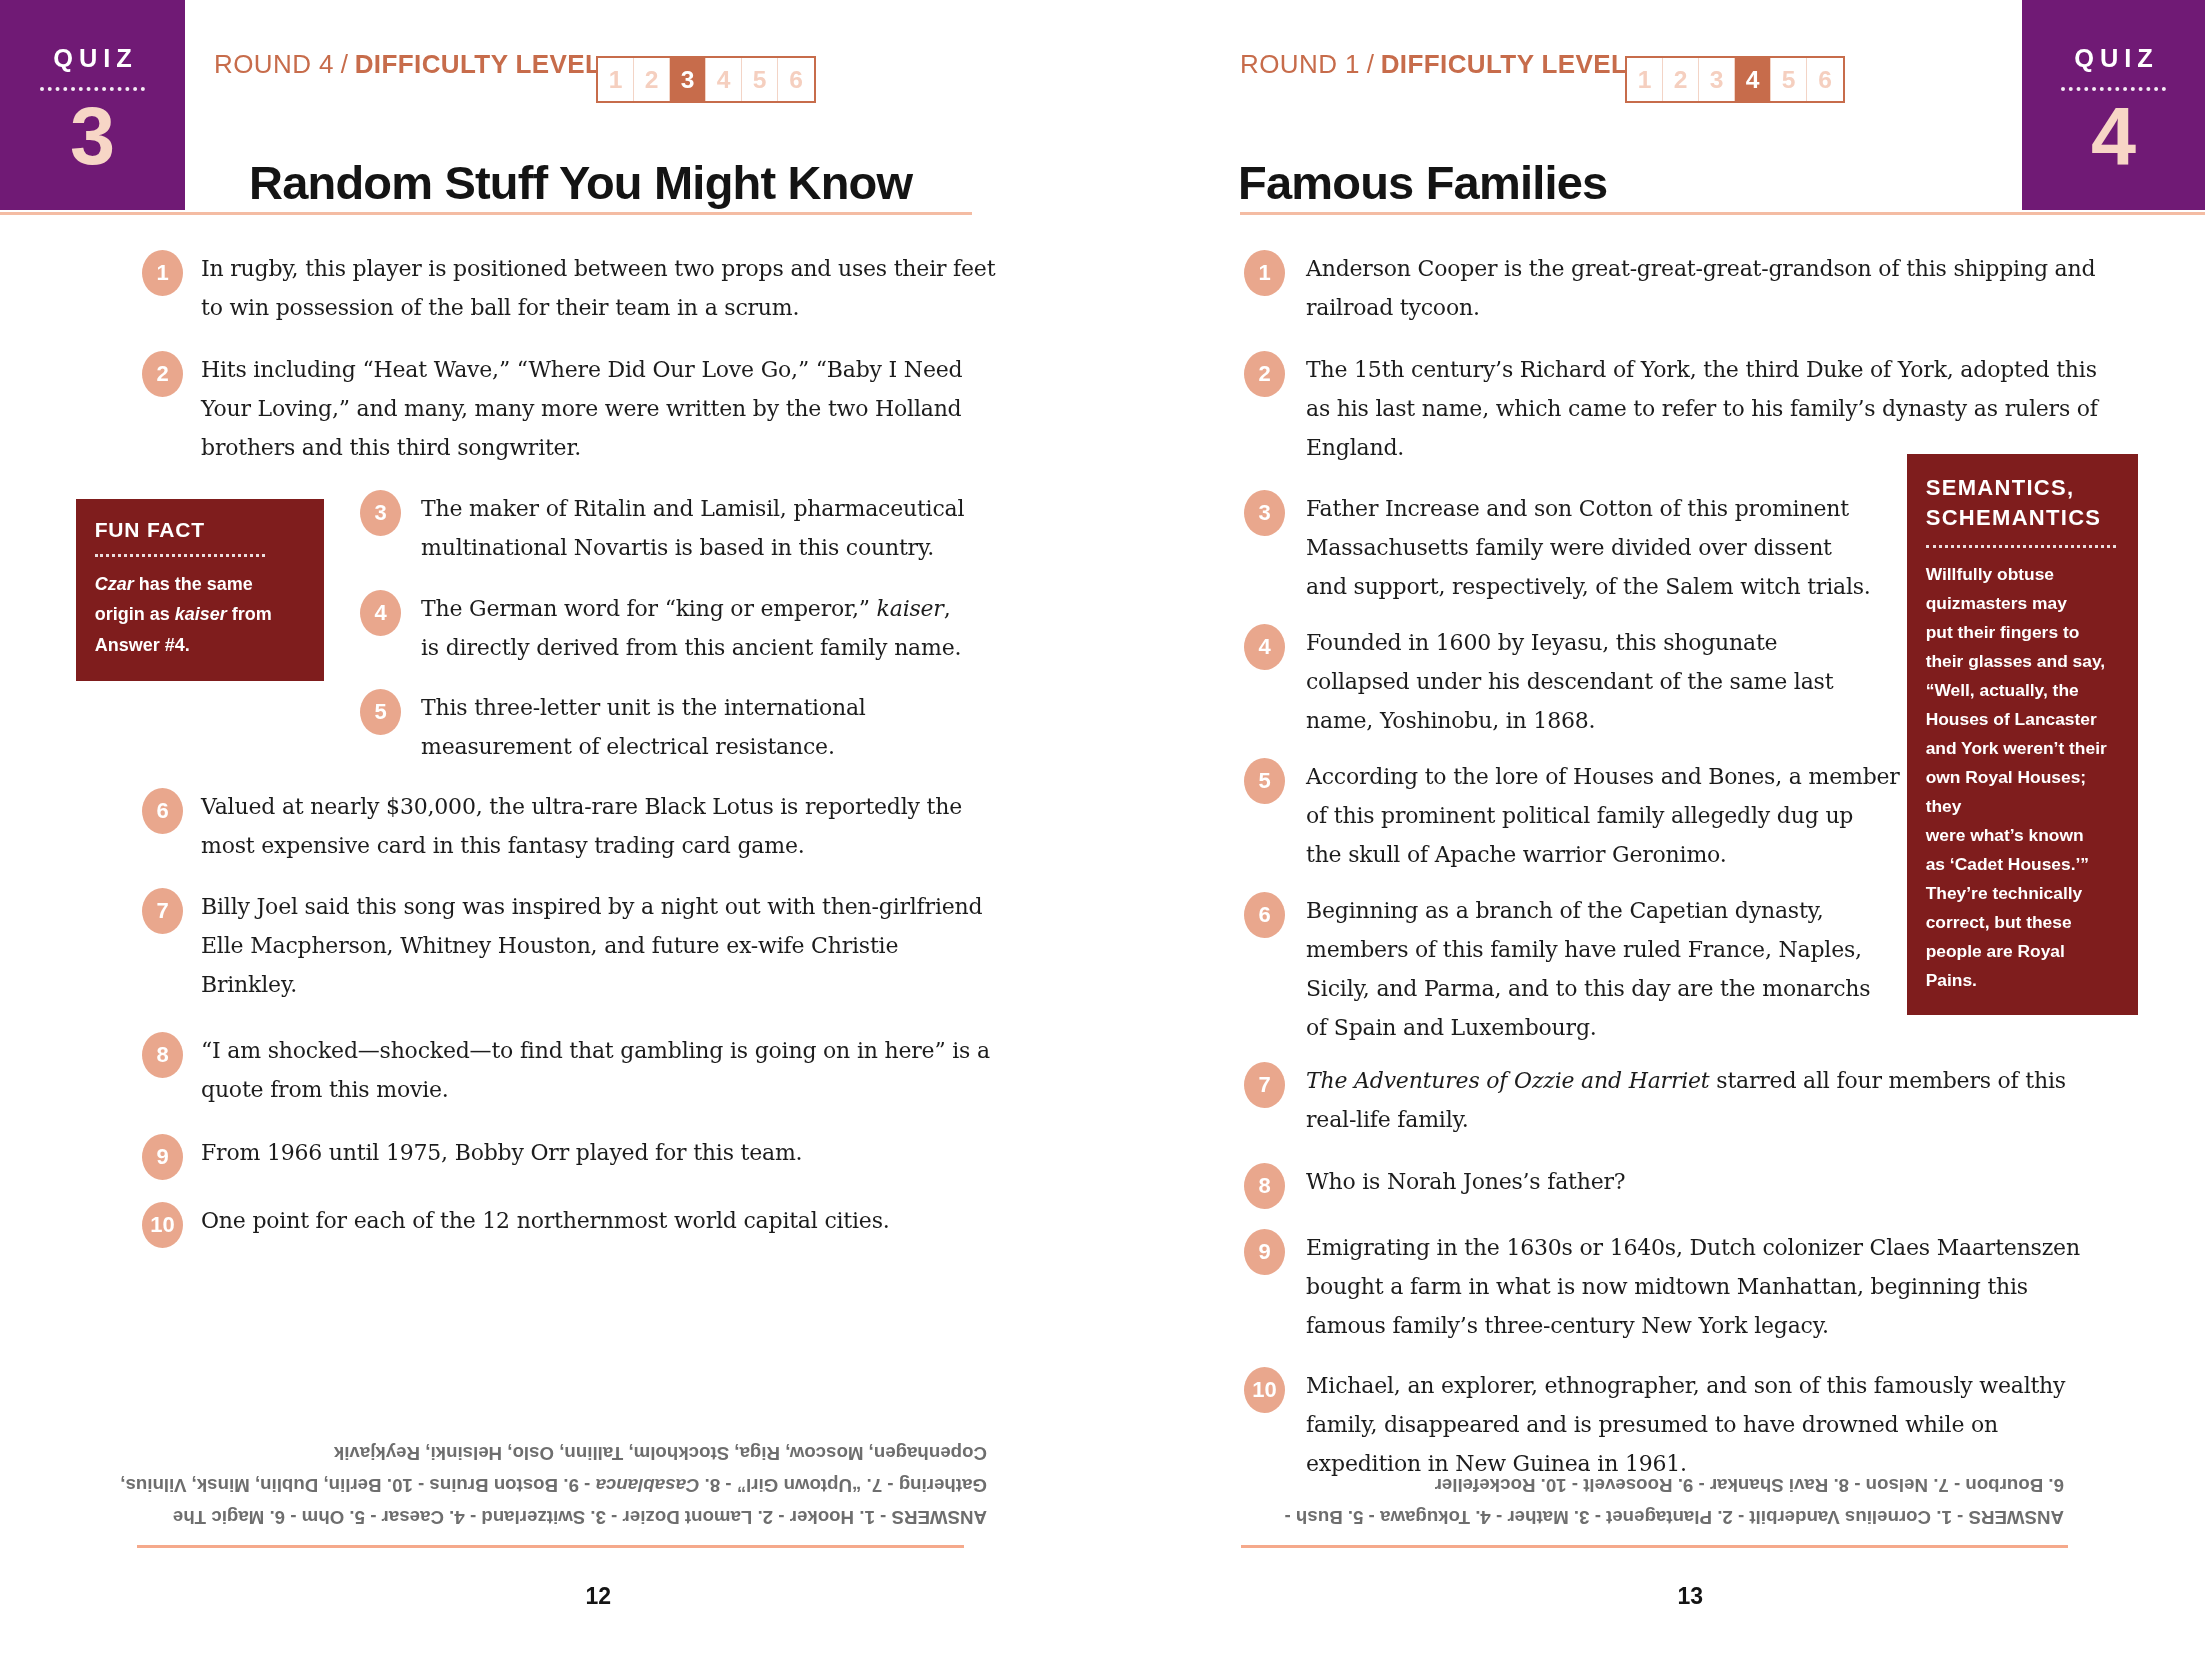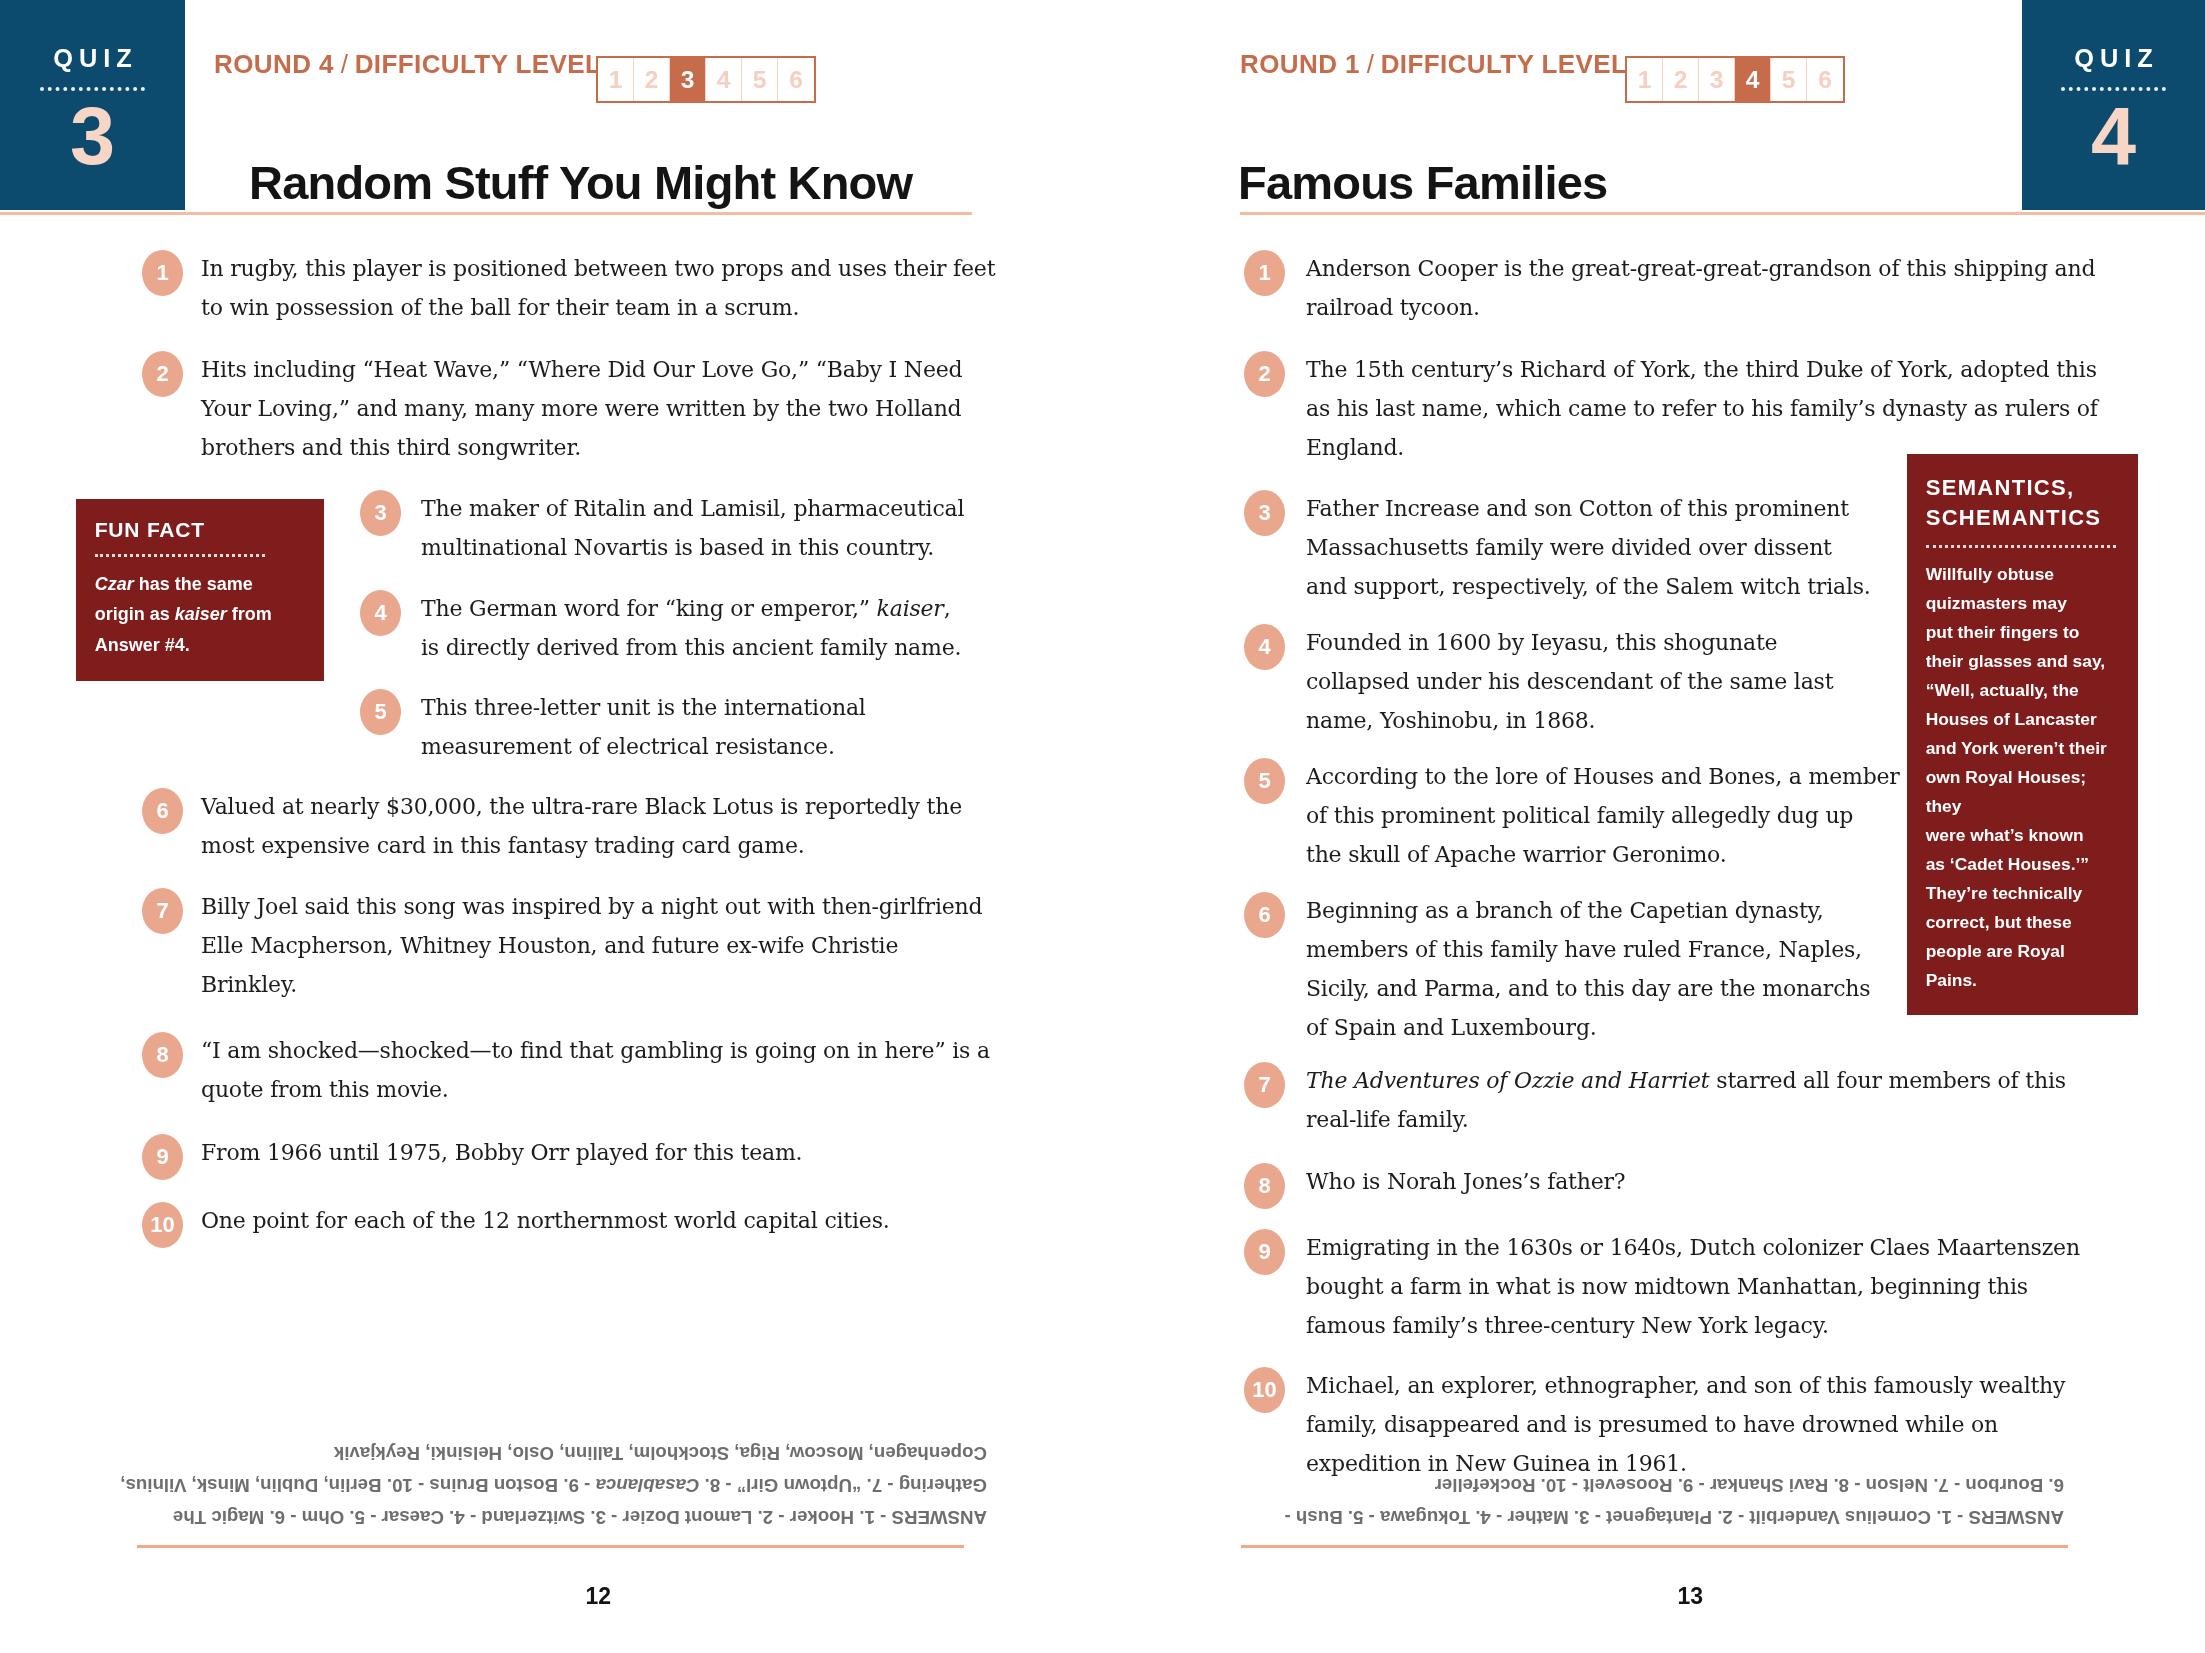--- a/index.html
+++ b/index.html
@@ -4,39 +4,39 @@
 <style>
   * { box-sizing: border-box; }
   html,body { margin:0; padding:0; background:#ffffff; }
   .spread {
     position:relative; width:2205px; height:1654px; background:#ffffff;
     font-family:"Liberation Sans", sans-serif; overflow:hidden;
   }
 
   
   .quiz-box {
-    position:absolute; top:0; width:185px; height:210px; background:#0c4a6e;
+    position:absolute; top:0; width:185px; height:210px; background:#701a75;
     display:flex; flex-direction:column; align-items:center; justify-content:flex-start;
   }
   .quiz-box .quiz-word {
     margin-top:44px; color:#ffffff; font-weight:700; font-size:25.4px; letter-spacing:6px;
     text-indent:6px;
   }
   .quiz-box .quiz-dots {
     width:105px; border-top:4.2px dotted rgba(255,255,255,.92); margin:14.4px 0 5.1px 0; height:0;
   }
   .quiz-box .quiz-num {
     color:#F7D6C6; font-weight:800; font-size:81px; line-height:1.0;
   }
   .quiz-box.left  { left:0; }
   .quiz-box.right { left:2022px; width:183px; }
 
   
   .round-line { position:absolute; top:49px; font-size:26px; color:#C76C4B; white-space:nowrap; }
-  .round-line .rl-round { font-weight:700; letter-spacing:0.4px; }
+  .round-line .rl-round { font-weight:400; letter-spacing:0.4px; }
   .round-line .rl-sep   { font-weight:400; padding:0 6.8px; }
   .round-line .rl-diff  { font-weight:700; letter-spacing:0.4px; }
   .round-line.left  { left:214px; }
   .round-line.right { left:1240px; }
 
   .selector {
     position:absolute; top:56px; height:47px; display:flex;
     border:2.5px solid #C76C4B; background:#ffffff;
   }
   .selector .cell {

